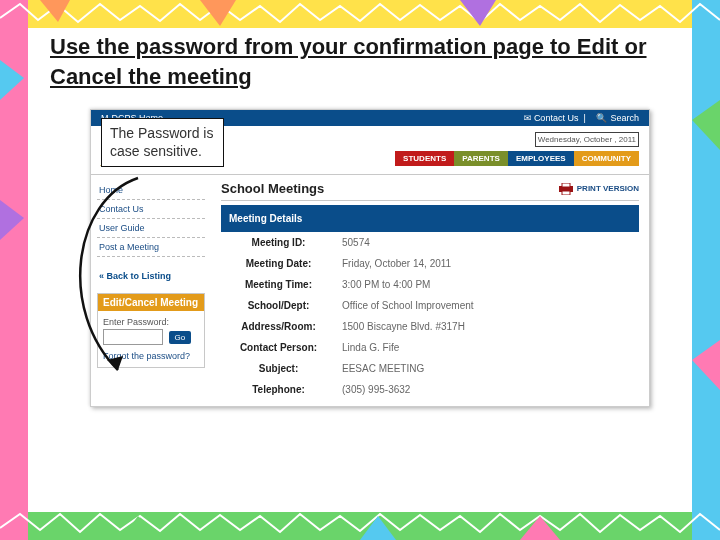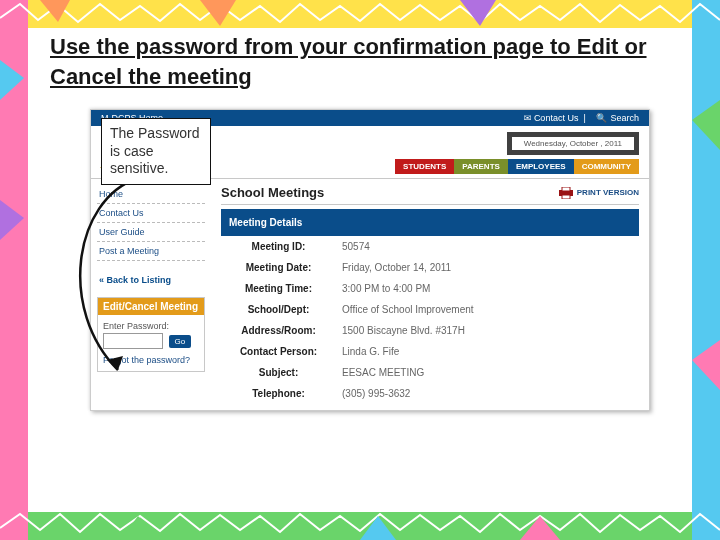--- a/index.html
+++ b/index.html
@@ -34,21 +34,21 @@
     width: 560px;
     border: 1px solid #ccc;
     box-shadow: 2px 2px 4px rgba(0,0,0,.25), -1px -1px 3px rgba(0,0,0,.1);
     background: #fff;
     font-size: 9px;
     color: #333;
   }
   .callout {
     position: absolute;
     top: 8px; left: 10px;
-    width: 110px;
+    width: 123px;
     background: #fff;
     border: 1.5px solid #111;
     padding: 6px 8px;
     font-size: 14px;
     line-height: 1.25;
     z-index: 5;
   }
   .arrow {
     position: absolute;
     top: 60px; left: -28px;
@@ -69,21 +69,21 @@
   .banner {
     display: flex;
     justify-content: space-between;
     padding: 6px 10px 4px 10px;
     background: #fff;
   }
   .banner-left { display:flex; flex-direction:column; justify-content:center; }
   .meet-t { font-family: Georgia, serif; color: #1b4d85; font-size: 18px; letter-spacing: .5px; }
   .meet-sub { font-family: Georgia, serif; color: #c59a00; font-size: 15px; font-weight: bold; font-style: italic; }
   .banner-right { text-align:right; font-size:8px; color:#555; }
-  .date-box { background:#fff; border:5px solid #404040; padding:2px 12px; font-size:8px; color:#555; display:inline-block; }
+  .date-box { background:#fff; border:1px solid #404040; padding:2px 2px; font-size:8px; color:#555; display:inline-block; }
   .nav-strip { display:flex; justify-content:flex-end; }
   .nav-strip span {
     color:#fff; font-size:8px; font-weight:bold;
     padding: 3px 8px;
   }
   .nav-students { background:#c11b1b; }
   .nav-parents { background:#7a8f2a; }
   .nav-employees { background:#0a4d8a; }
   .nav-community { background:#e39b1a; }
   .layout { display:flex; border-top: 1px solid #c8c8c8; }

